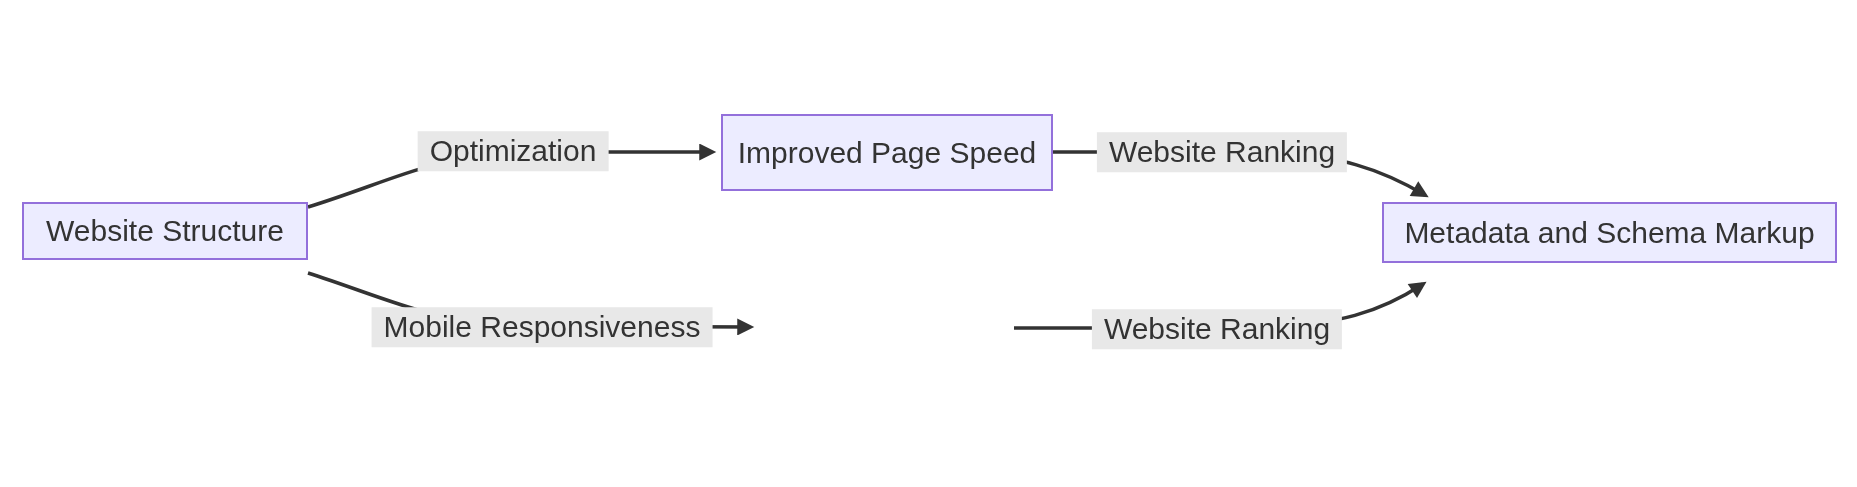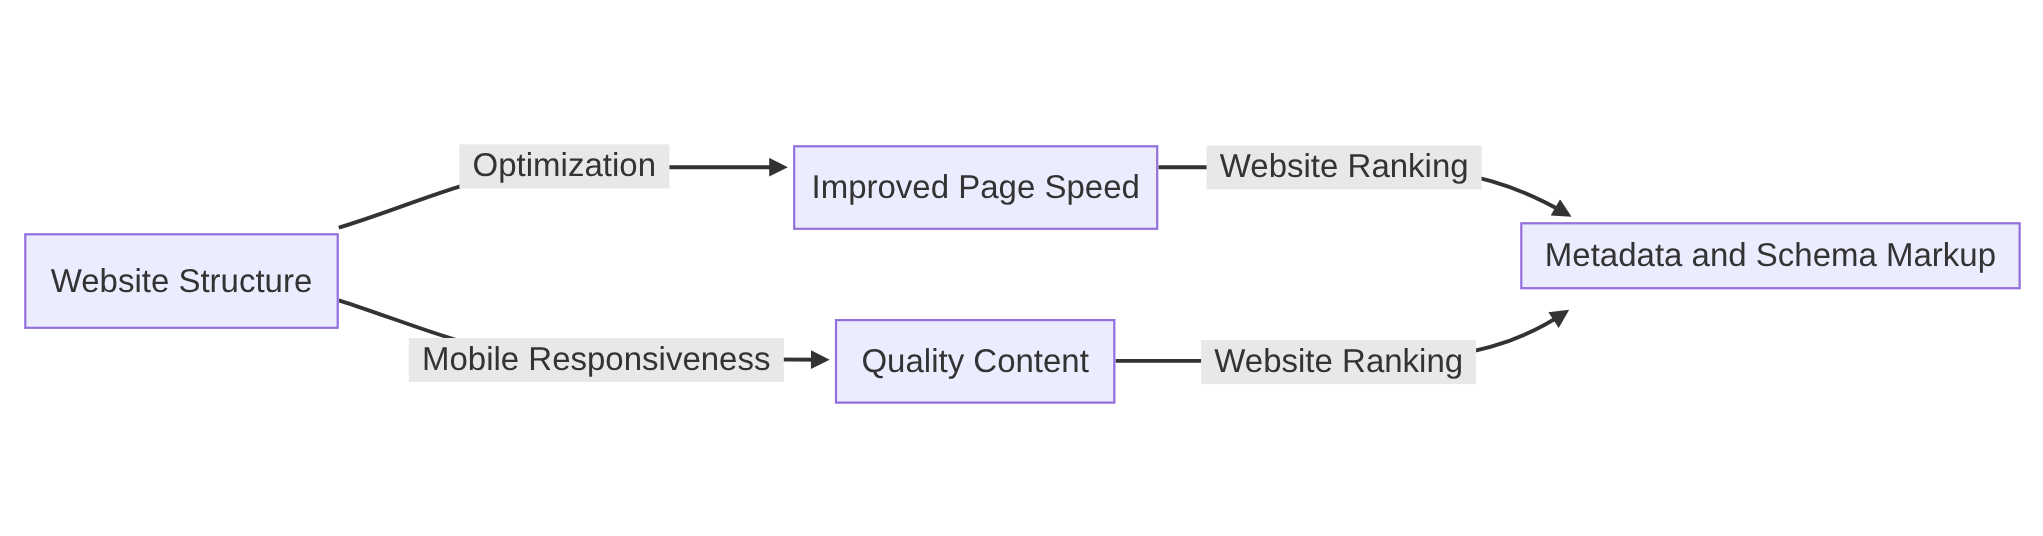--- a/index.html
+++ b/index.html
@@ -27,22 +27,22 @@
     box-sizing: border-box;
     background: #ECECFF;
     border: 2px solid #9370DB;
     color: #333333;
     font-size: 30px;
     display: flex;
     align-items: center;
     justify-content: center;
     white-space: nowrap;
   }
-  .node-website-structure  { left: 22px;   top: 212px; width: 286px; height: 87px; }
-  .node-improved-page-speed{ left: 721px;  top: 114px; width: 332px; height: 77px; margin-top: 18px; }
+  .node-website-structure  { left: 22px;   top: 202px; width: 286px; height: 58px; }
+  .node-improved-page-speed{ left: 721px;  top: 114px; width: 332px; height: 77px; }
   .node-quality-content    { left: 759px;  top: 290px; width: 255px; height: 77px; }
   .node-metadata-schema    { left: 1382px; top: 202px; width: 455px; height: 61px; }
   .edge-label {
     position: absolute;
     transform: translate(-50%, -50%);
     background: #e8e8e8;
     color: #333333;
     font-size: 30px;
     line-height: 1.25;
     padding: 1px 12px;
@@ -71,23 +71,20 @@
   </svg>
 
   <div class="node node-website-structure">
     <span>Website Structure</span>
   </div>
 
   <div class="node node-improved-page-speed">
     <span>Improved Page Speed</span>
   </div>
 
-  <div class="node node-quality-content">
-    <span>Quality Content</span>
-  </div>
 
   <div class="node node-metadata-schema">
     <span>Metadata and Schema Markup</span>
   </div>
 
   <span class="edge-label edge-label-optimization">Optimization</span>
 
   <span class="edge-label edge-label-ranking-top">Website Ranking</span>
 
   <span class="edge-label edge-label-mobile">Mobile Responsiveness</span>

